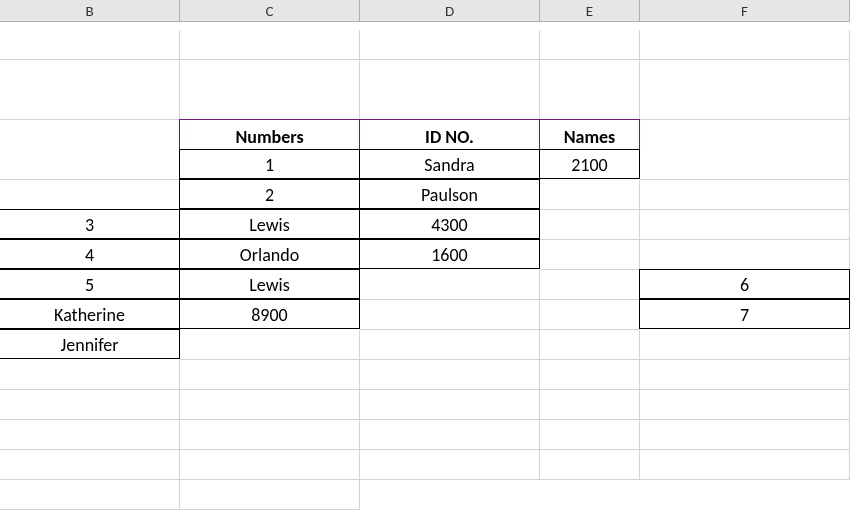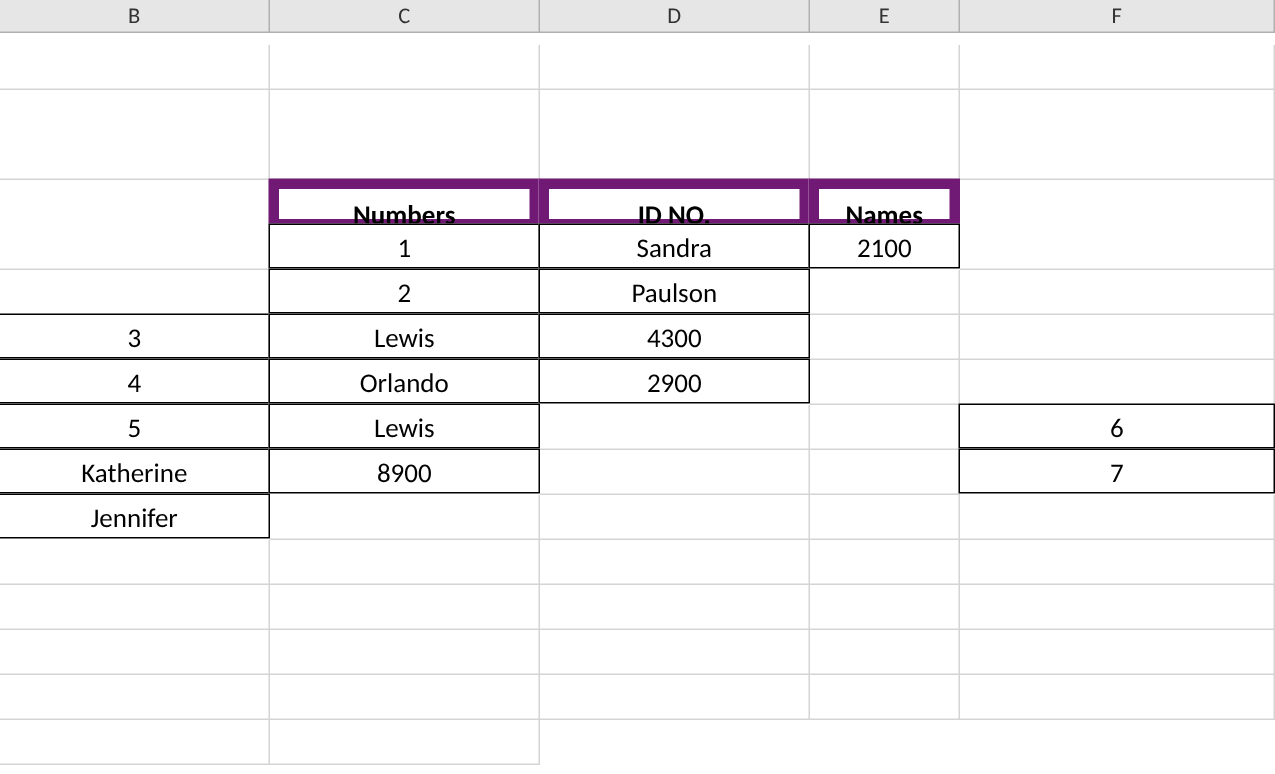--- a/index.html
+++ b/index.html
@@ -39,21 +39,21 @@
       font-size: 18px;
       color: #000;
       background: #fff;
     }
     .tall {
       height: 34px;
       line-height: 34px;
     }
     .thead {
       font-weight: bold;
-      border: 7px solid #701a75;
+      border: 1px solid #701a75;
     }
     .tcell {
       border: 1px solid #000;
     }
     
     .tcell, .thead {
       margin-top: -1px;
       margin-left: -1px;
     }
   </style>
@@ -105,21 +105,21 @@
 
   <div class="cell"></div>
   <div class="cell tcell">3</div>
   <div class="cell tcell">Lewis</div>
   <div class="cell tcell">4300</div>
   <div class="cell"></div>
 
   <div class="cell"></div>
   <div class="cell tcell">4</div>
   <div class="cell tcell">Orlando</div>
-  <div class="cell tcell">2900</div>
+  <div class="cell tcell">1600</div>
   <div class="cell"></div>
 
   <div class="cell"></div>
   <div class="cell tcell">5</div>
   <div class="cell tcell">Lewis</div>
   <div class="cell"></div>
 
   <div class="cell"></div>
   <div class="cell tcell">6</div>
   <div class="cell tcell">Katherine</div>

